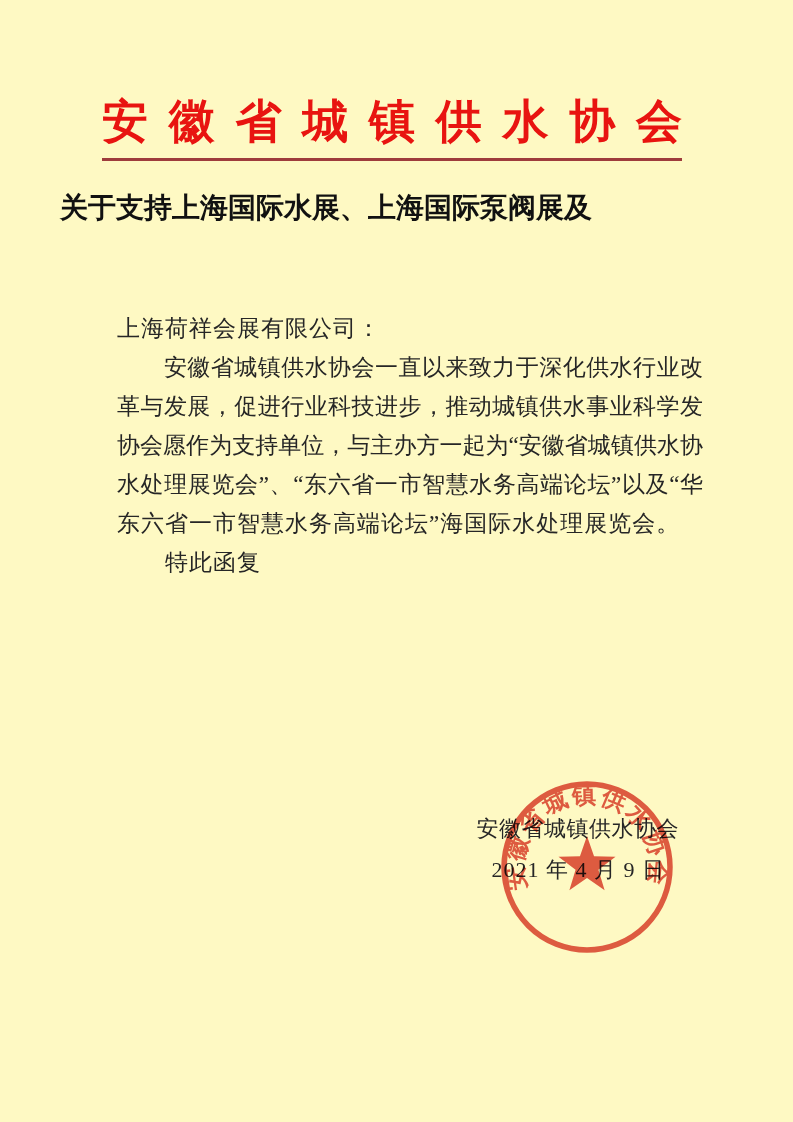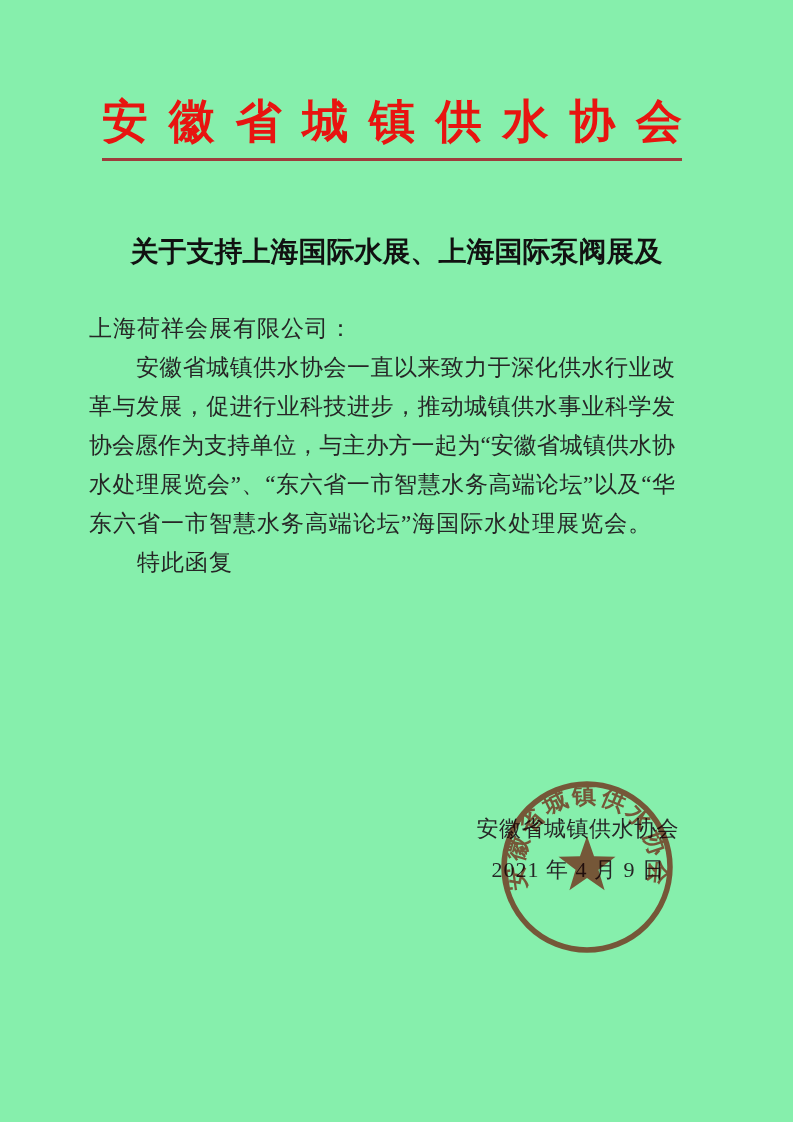--- a/index.html
+++ b/index.html
@@ -1,37 +1,36 @@
 <!DOCTYPE html>
 <html><head>
 <meta charset="utf-8">
 <style>
   html,body { margin:0; padding:0; background:#ffffff; }
   .page {
-    position:relative; width:793px; height:1122px; background:#86efac;
+    position:relative; width:793px; height:1122px; background:#fef9c3;
     overflow:hidden; font-family:"Liberation Serif","DejaVu Serif",serif;
   }
   .org-head {
     position:absolute; left:102px; top:94px; width:580px;
     font-size:46px; font-weight:bold; color:#e81410;
     line-height:56px; text-align:justify; text-align-last:justify;
     white-space:nowrap; letter-spacing:0;
   }
   .rule {
     position:absolute; left:102px; top:158px; width:580px; height:3px;
     background:#9e3c3c;
   }
   .doc-title {
     position:absolute; left:60px; top:189px; width:673px;
-    text-align:center; font-weight:bold; font-size:28px; line-height:37px;
+    text-align:left; font-weight:bold; font-size:28px; line-height:37px;
     color:#111111;
-    margin-top:44px;
   }
   .body-text {
-    position:absolute; left:89px; top:309px; width:586px;
+    position:absolute; left:117px; top:309px; width:586px;
     font-size:23px; line-height:39px; color:#262626;
   }
   .line { height:39px; letter-spacing:1px; overflow:hidden; }
   .line.fill { text-align:justify; text-align-last:justify; letter-spacing:0; }
   .sig-block {
     position:absolute; left:103px; top:814px; width:586px;
     text-align:right; color:#262626;
   }
   .sig-org  { font-size:22px; line-height:30px; padding-right:10px; letter-spacing:0.5px; }
   .sig-date { font-size:22px; line-height:30px; margin-top:11px; padding-right:24px; letter-spacing:1px; }

